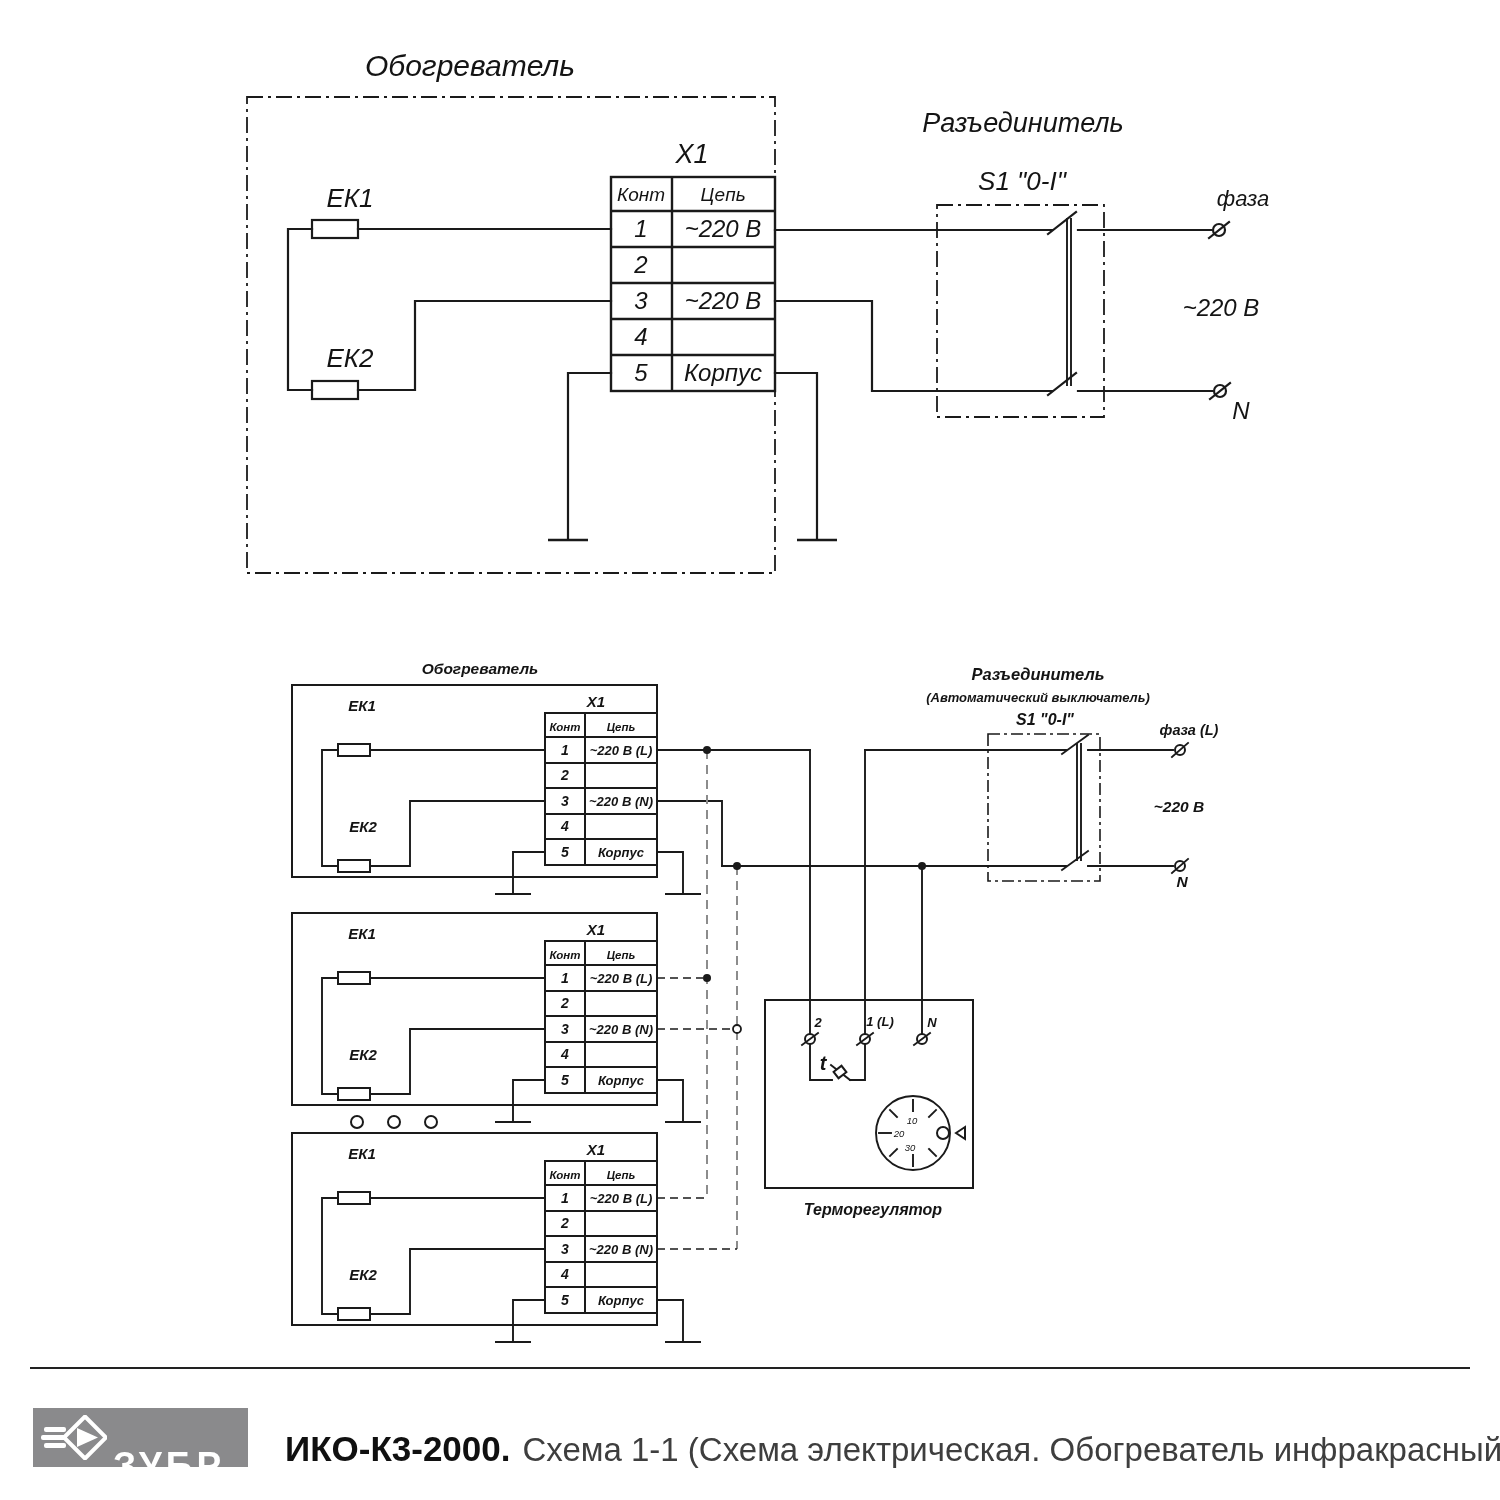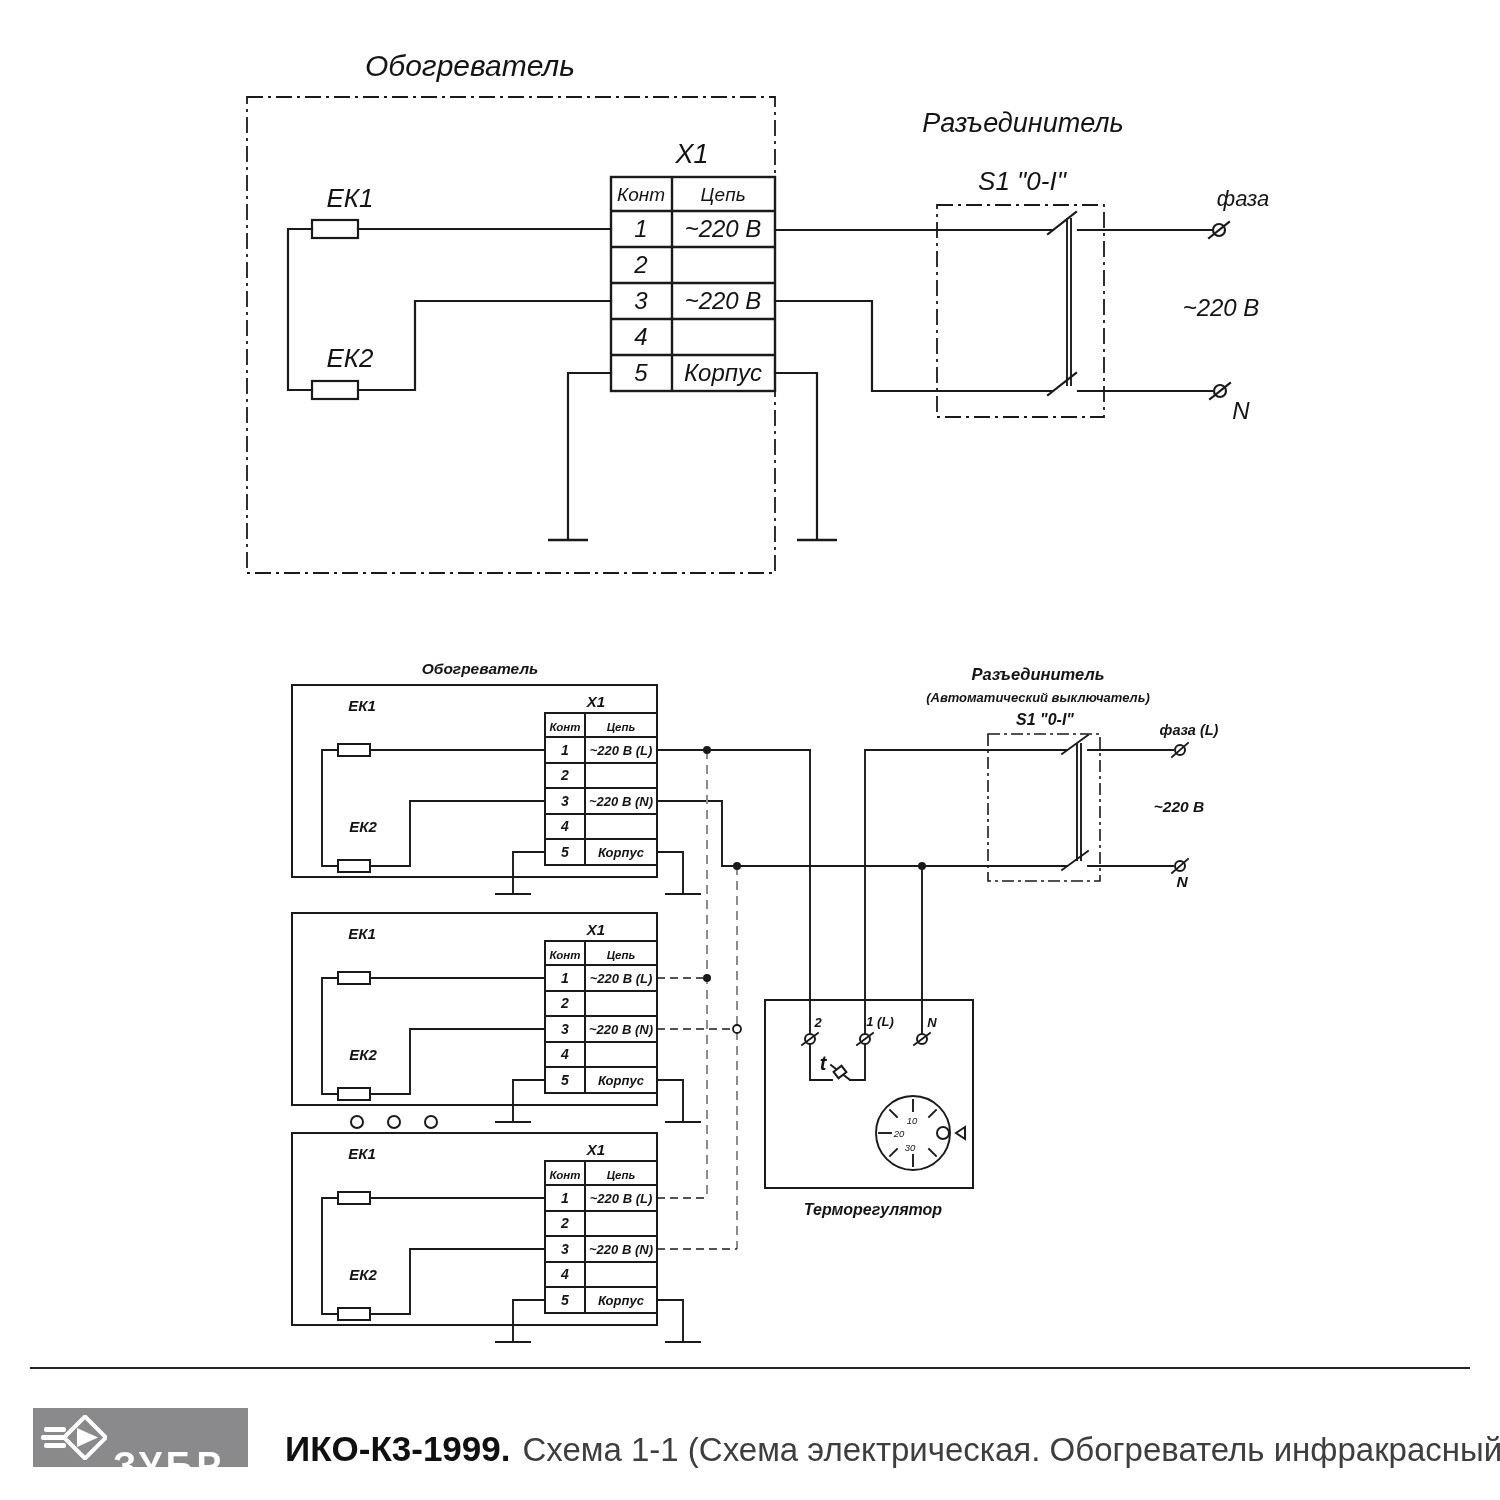--- a/index.html
+++ b/index.html
@@ -264,15 +264,15 @@
     <rect x="3" y="12" width="22" height="5" rx="2" fill="#fff"></rect>
     <rect x="0" y="20" width="26" height="5" rx="2" fill="#fff"></rect>
     <rect x="3" y="28" width="22" height="5" rx="2" fill="#fff"></rect>
     <polygon points="23,22.5 44,1.5 65,22.5 44,43.5" fill="none" stroke="#fff" stroke-width="4"></polygon>
     <polygon points="36,13 57,22.5 36,32" fill="#fff"></polygon>
   </svg>
   <span id="logo-text">ЗУБР</span>
 </div>
 
 <div id="footer-caption">
-  <span id="footer-model">ИКО-К3-1999.</span><span id="footer-sub">Схема 1-1 (Схема электрическая. Обогреватель инфракрасный)</span>
+  <span id="footer-model">ИКО-К3-2000.</span><span id="footer-sub">Схема 1-1 (Схема электрическая. Обогреватель инфракрасный)</span>
 </div>
 </div>
 
 </body></html>

